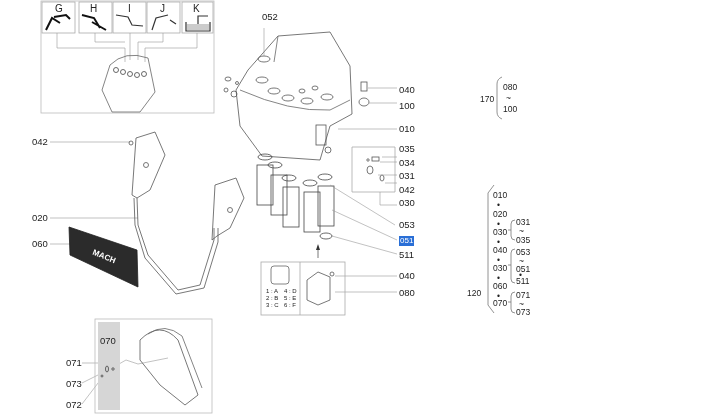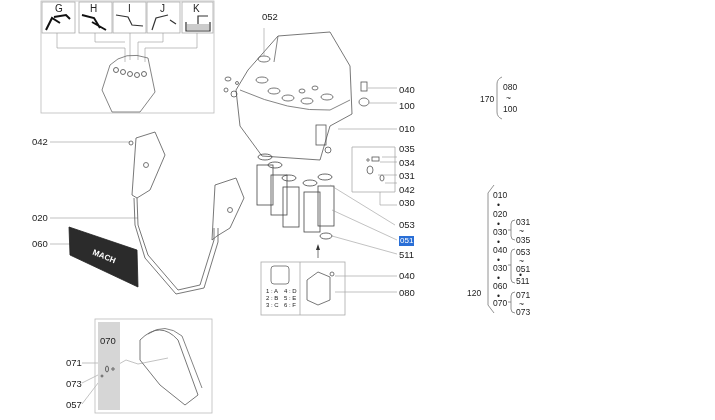--- a/index.html
+++ b/index.html
@@ -167,21 +167,21 @@
 <div class="lbl sel" style="left:399px;top:236px;font-size:8px;">051</div>
 <div class="lbl" style="left:399px;top:250px;">511</div>
 <div class="lbl" style="left:399px;top:271px;">040</div>
 <div class="lbl" style="left:399px;top:288px;">080</div>
 <div class="lbl" style="left:32px;top:137px;">042</div>
 <div class="lbl" style="left:32px;top:213px;">020</div>
 <div class="lbl" style="left:32px;top:239px;">060</div>
 <div class="lbl" style="left:100px;top:336px;">070</div>
 <div class="lbl" style="left:66px;top:358px;">071</div>
 <div class="lbl" style="left:66px;top:379px;">073</div>
-<div class="lbl" style="left:66px;top:400px;">057</div>
+<div class="lbl" style="left:66px;top:400px;">072</div>
 
 <div class="lbl" style="left:92px;top:252px;color:#fff;font-weight:bold;font-size:8px;transform:rotate(22deg);">MACH</div>
 
 <div class="lbl tiny" style="left:266px;top:288px;">1 : A</div>
 <div class="lbl tiny" style="left:266px;top:295px;">2 : B</div>
 <div class="lbl tiny" style="left:266px;top:302px;">3 : C</div>
 <div class="lbl tiny" style="left:284px;top:288px;">4 : D</div>
 <div class="lbl tiny" style="left:284px;top:295px;">5 : E</div>
 <div class="lbl tiny" style="left:284px;top:302px;">6 : F</div>
 

